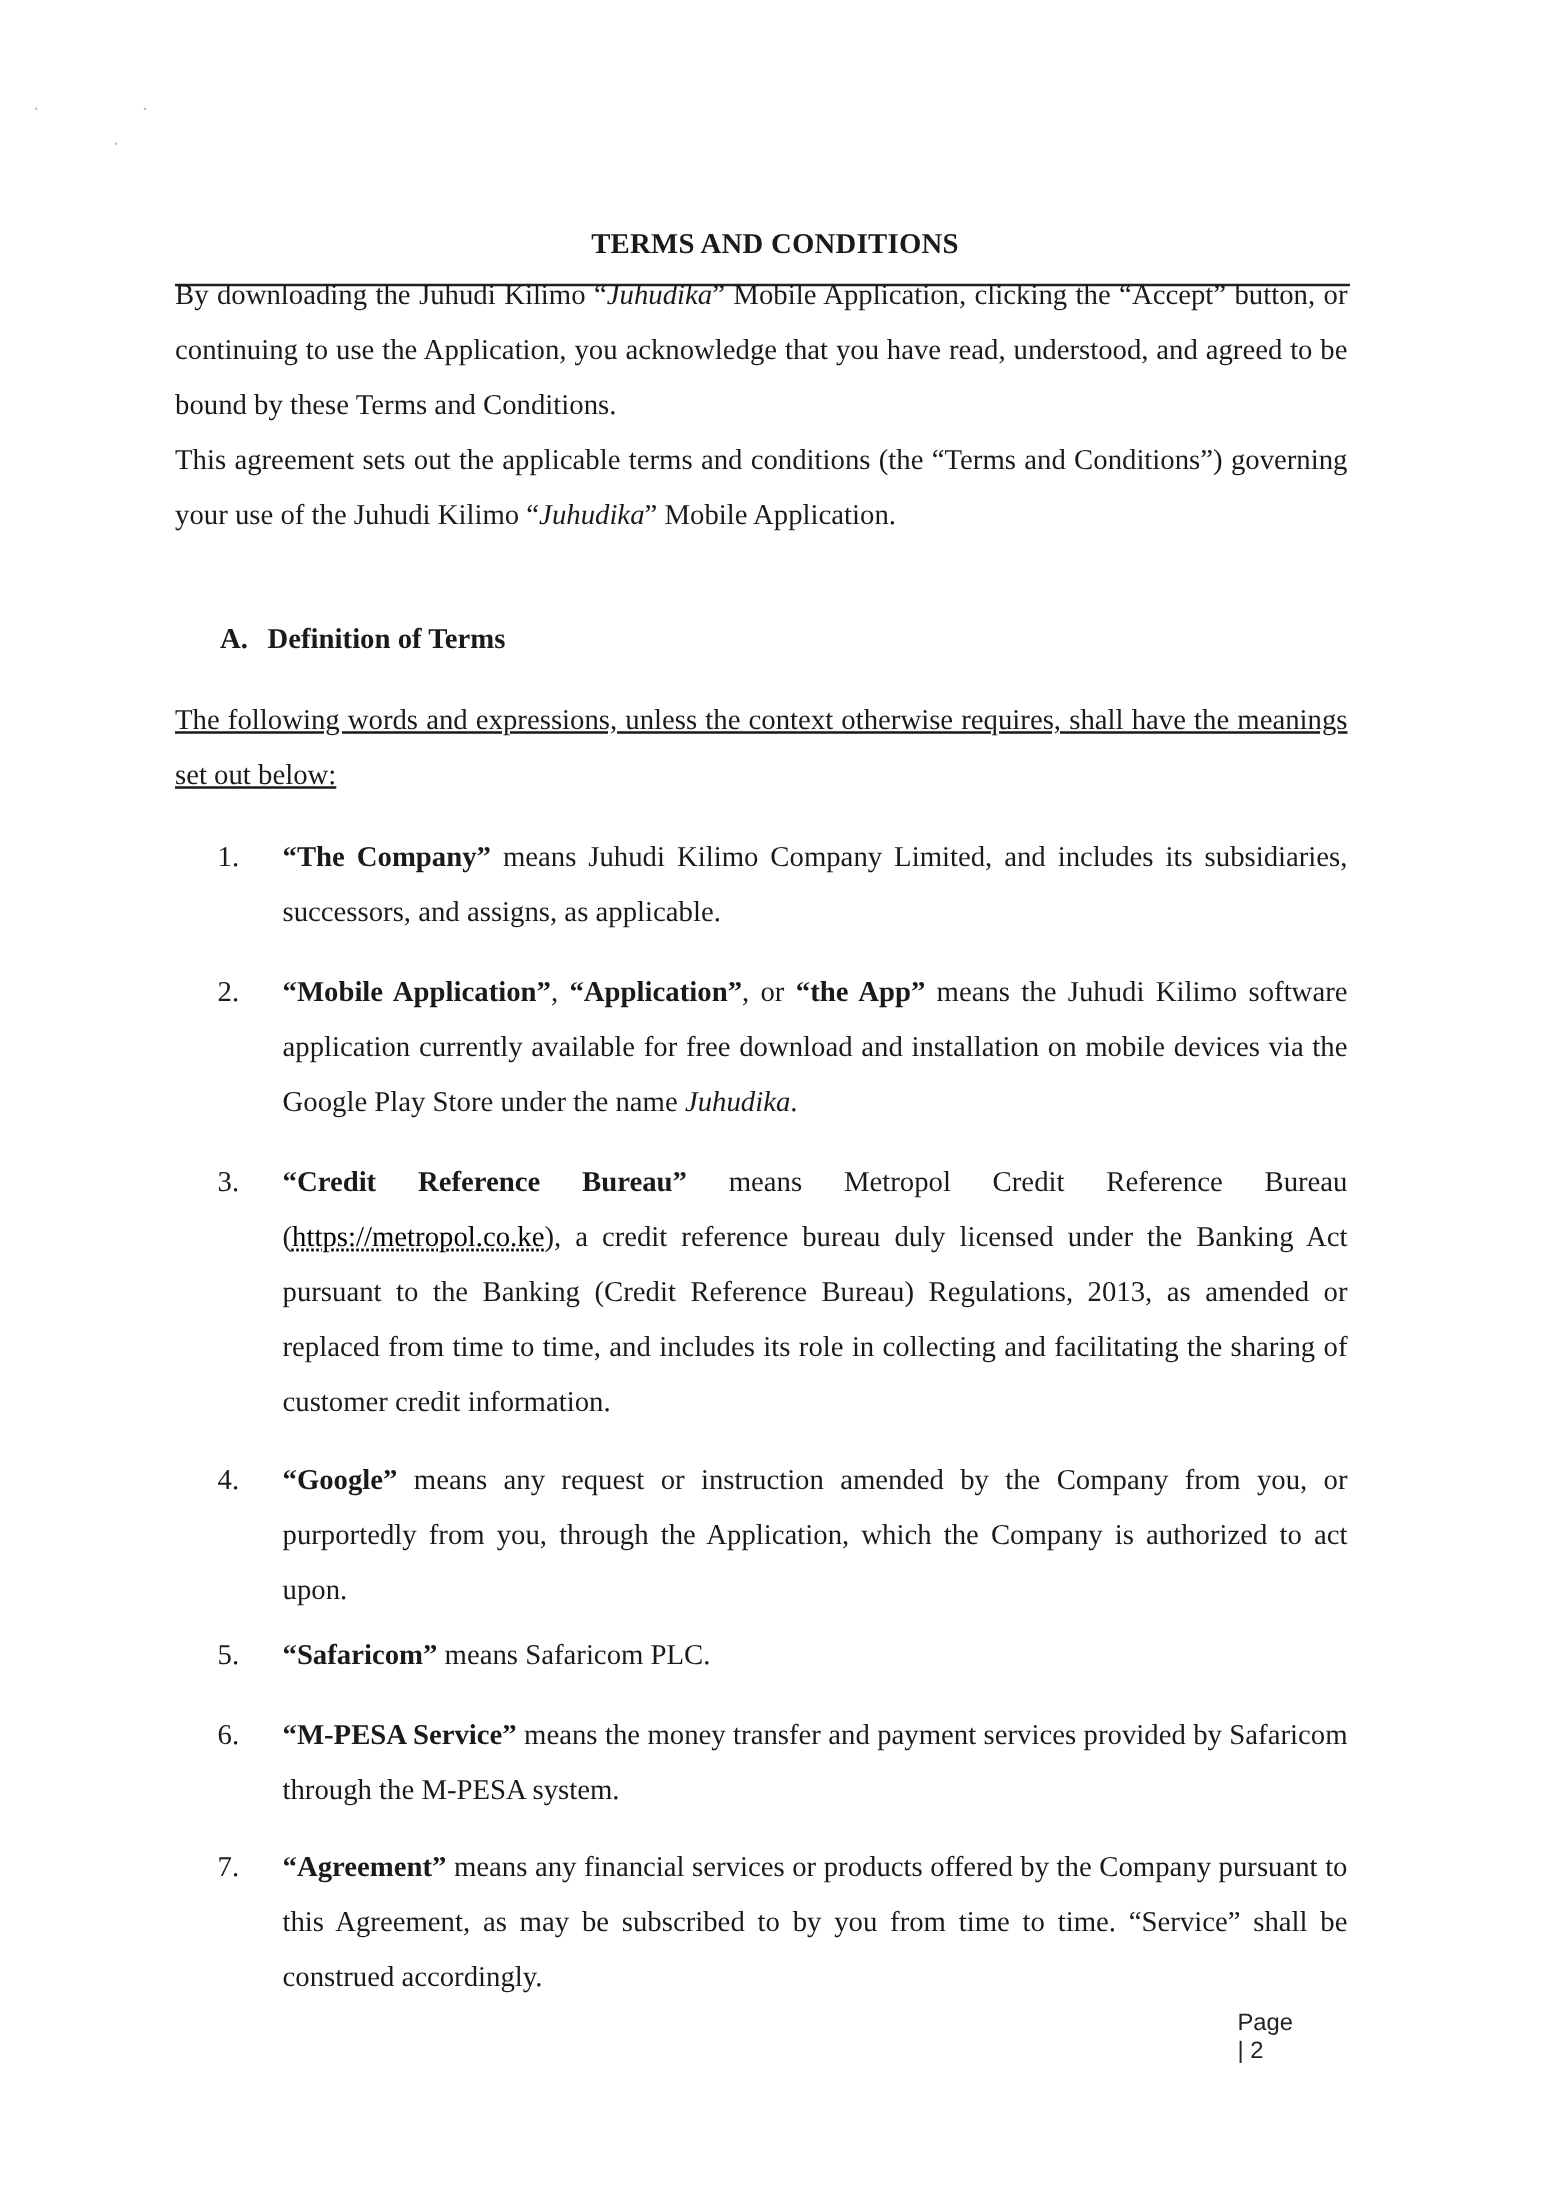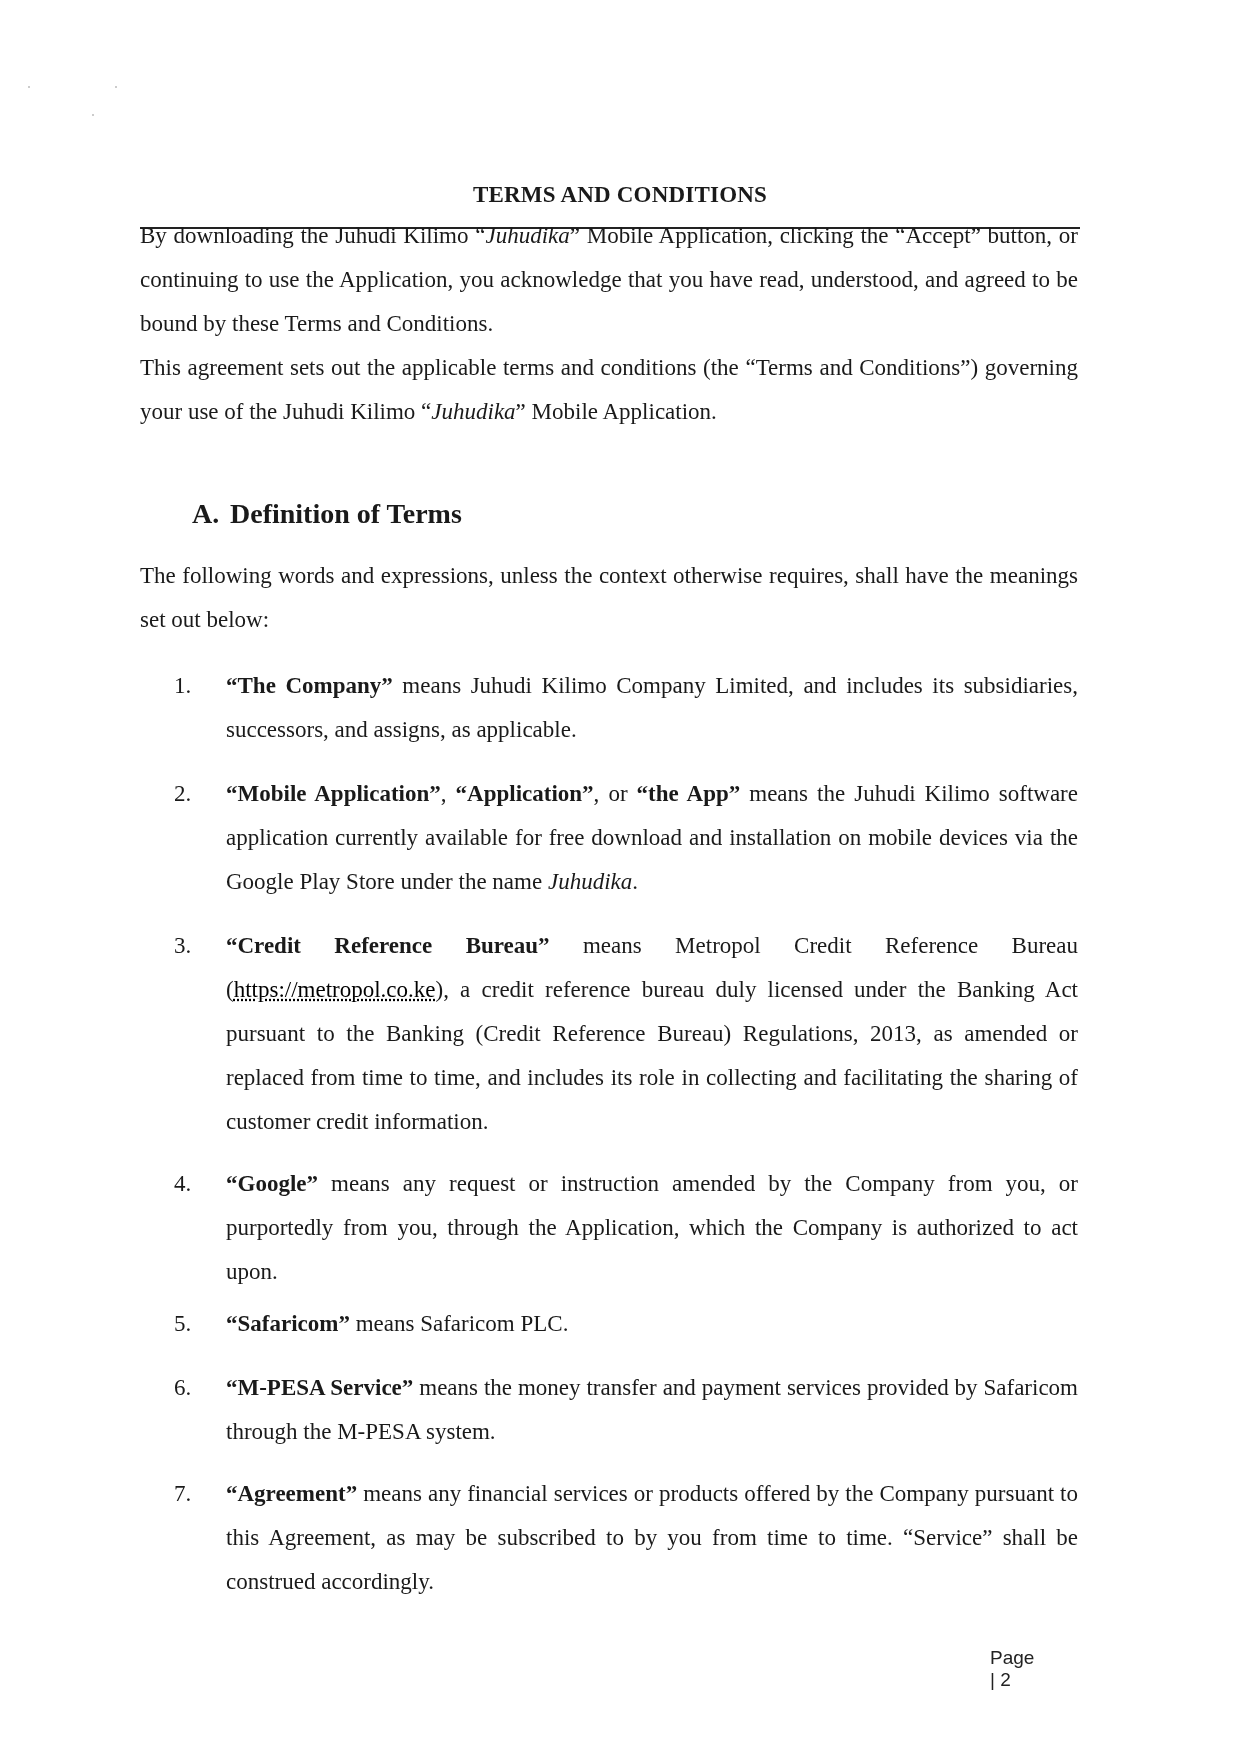--- a/index.html
+++ b/index.html
@@ -5,49 +5,49 @@
   html, body { margin: 0; padding: 0; background: #ffffff; }
   body { width: 1240px; height: 1754px; position: relative; overflow: hidden;
          font-family: "Liberation Serif", "DejaVu Serif", serif; color: #1a1a1a; }
   .page { position: absolute; left: 0; top: 0; width: 1000px; height: 1754px; }
   .title { position: absolute; left: 0; width: 1240px; top: 182px; text-align: center;
            font-weight: bold; font-size: 23px; letter-spacing: 0.2px; }
   .rule { position: absolute; left: 140px; width: 940px; top: 227px; height: 0;
           border-top: 2px solid #222; }
   .para { position: absolute; left: 140px; width: 938px; font-size: 23px; line-height: 44px;
           text-align: justify; margin: 0; }
-  .section-heading { position: absolute; left: 192px; top: 498px; font-size: 28px; font-weight: bold;
+  .section-heading { position: absolute; left: 176px; top: 498px; font-size: 23px; font-weight: bold;
                      margin: 0; }
   .section-heading .letter { display: inline-block; width: 38px; }
   ol.defs { position: absolute; left: 0; top: 0; margin: 0; padding: 0; list-style: none; }
   .def { position: absolute; left: 174px; width: 904px; font-size: 23px; line-height: 44px; }
   .def .num { position: absolute; left: 0; top: 0; width: 36px; }
   .def .body { margin-left: 52px; text-align: justify; display: block; }
   .def b { font-weight: bold; }
   .link { color: #000000; text-decoration: underline; text-decoration-style: dotted; }
-  .footer { position: absolute; left: 990px; top: 1647px; font-family: "Liberation Sans", "DejaVu Sans", sans-serif;
+  .footer { position: absolute; left: 990px; top: 1608px; font-family: "Liberation Sans", "DejaVu Sans", sans-serif;
             font-size: 19px; color: #222; }
   .speck { position: absolute; width: 2px; height: 2px; background: #bbb; border-radius: 1px; }
   i { font-style: italic; }
 </style>
 </head>
 <body>
 
 <div class="page">
 
   <div class="title">TERMS AND CONDITIONS</div>
   <div class="rule"></div>
 
   <p class="para" style="top:346px;"><span>This agreement sets out the applicable terms and conditions (the “Terms and Conditions”) governing your use of the Juhudi Kilimo “</span><i>Juhudika</i><span>” Mobile Application.</span></p>
 
   <p class="para" style="top:214px;"><span>By downloading the Juhudi Kilimo “</span><i>Juhudika</i><span>” Mobile Application, clicking the “Accept” button, or continuing to use the Application, you acknowledge that you have read, understood, and agreed to be bound by these Terms and Conditions.</span></p>
 
   <h2 class="section-heading"><span class="letter">A.</span><span>Definition of Terms</span></h2>
 
-  <p class="para" style="top:554px;">The following words and expressions, unless the context otherwise requires, shall have the meanings set out below:</p>
+  <p class="para" style="top:554px;text-decoration:underline;">The following words and expressions, unless the context otherwise requires, shall have the meanings set out below:</p>
 
   <ol class="defs">
     <li class="def" style="top:664px;">
       <span class="num">1.</span>
       <span class="body"><b>“The Company”</b><span> means Juhudi Kilimo Company Limited, and includes its subsidiaries, successors, and assigns, as applicable.</span></span>
     </li>
 
     <li class="def" style="top:772px;">
       <span class="num">2.</span>
       <span class="body"><b>“Mobile Application”</b><span>, </span><b>“Application”</b><span>, or </span><b>“the App”</b><span> means the Juhudi Kilimo software application currently available for free download and installation on mobile devices via the Google Play Store under the name </span><i>Juhudika</i><span>.</span></span>

